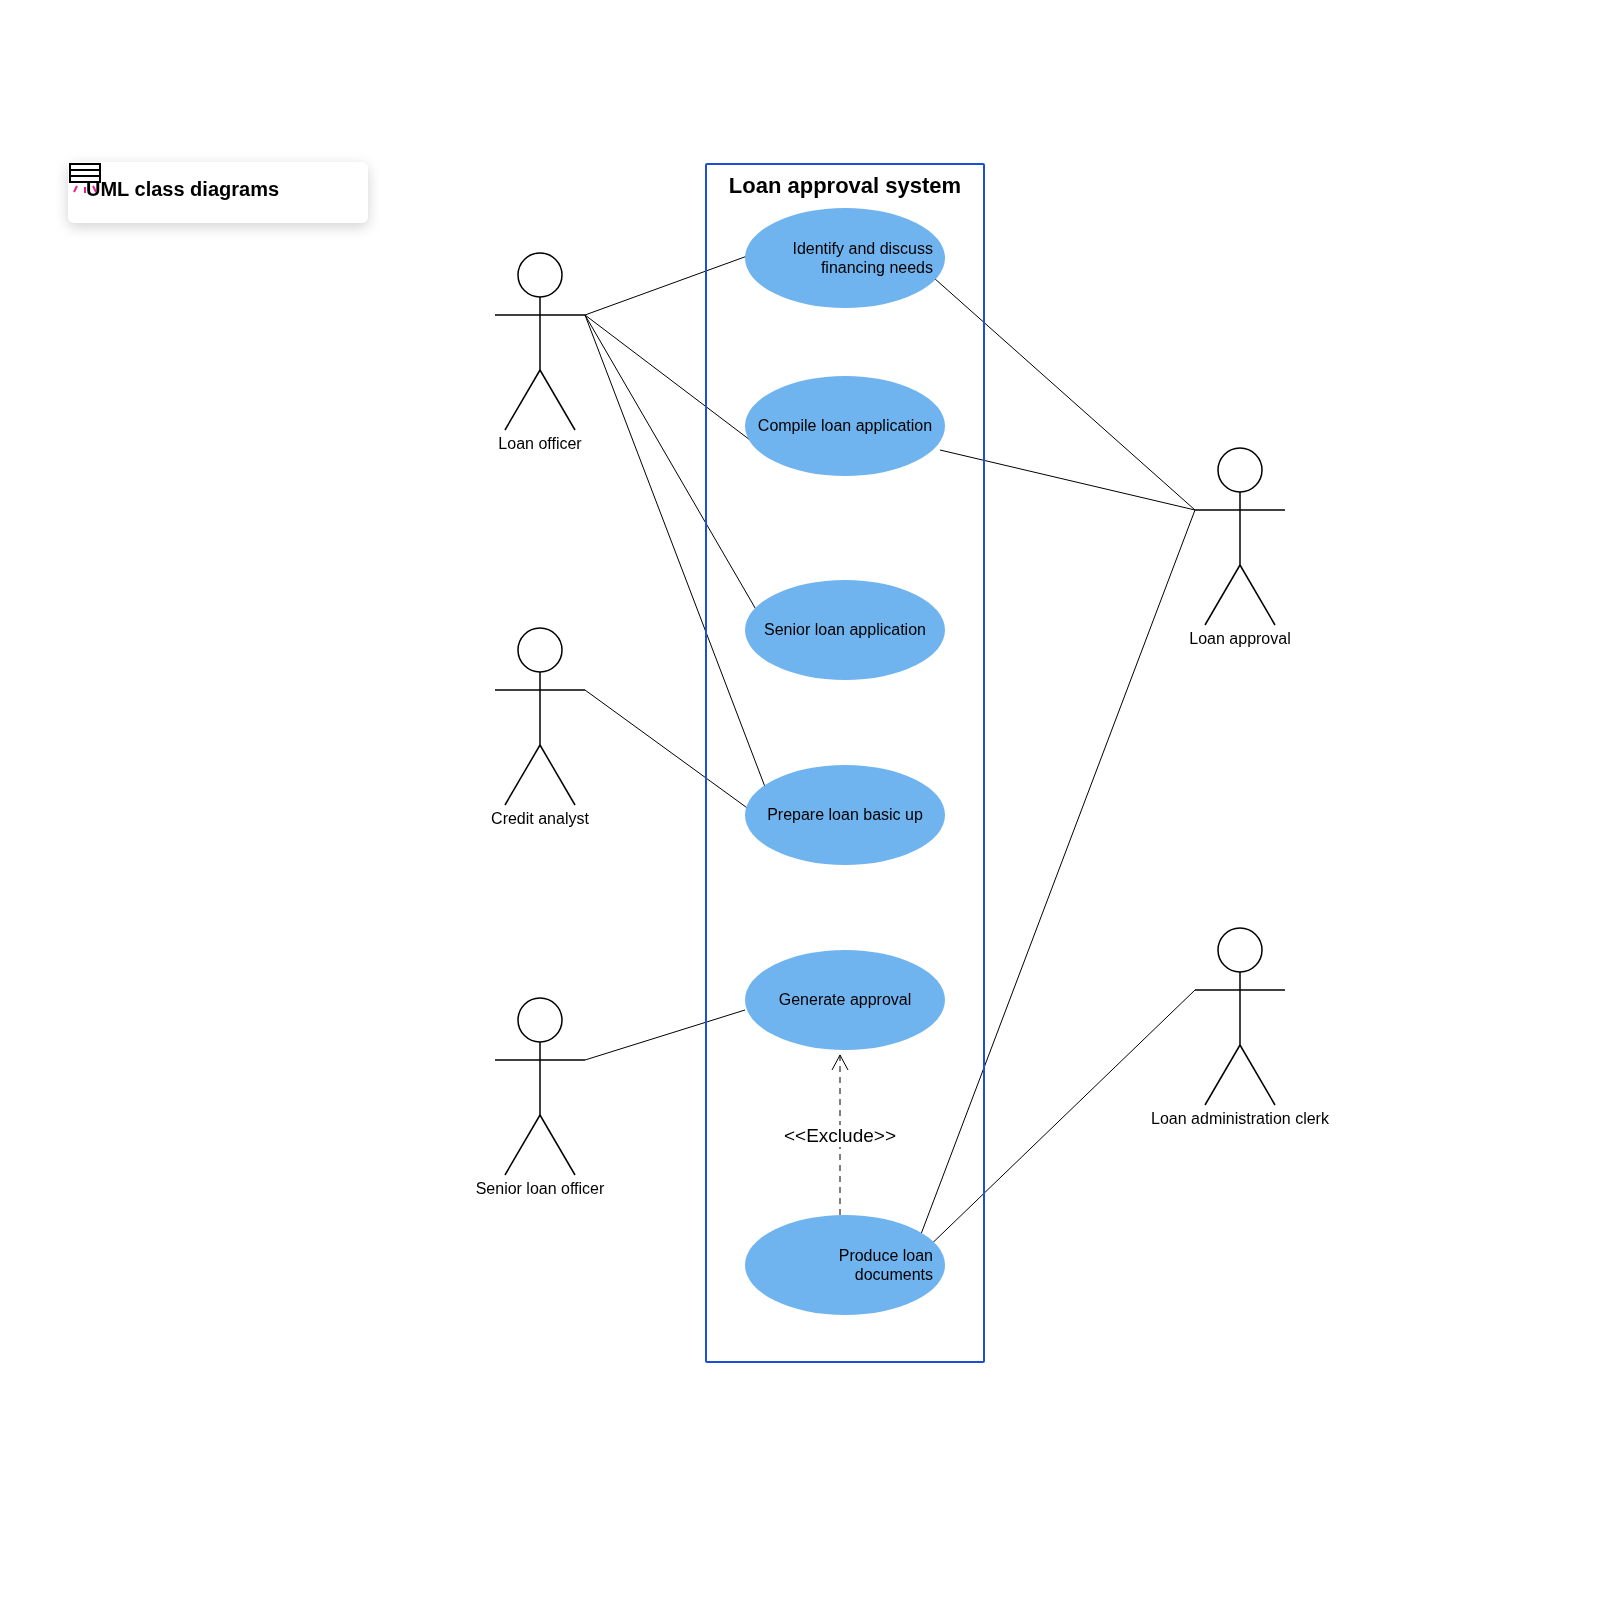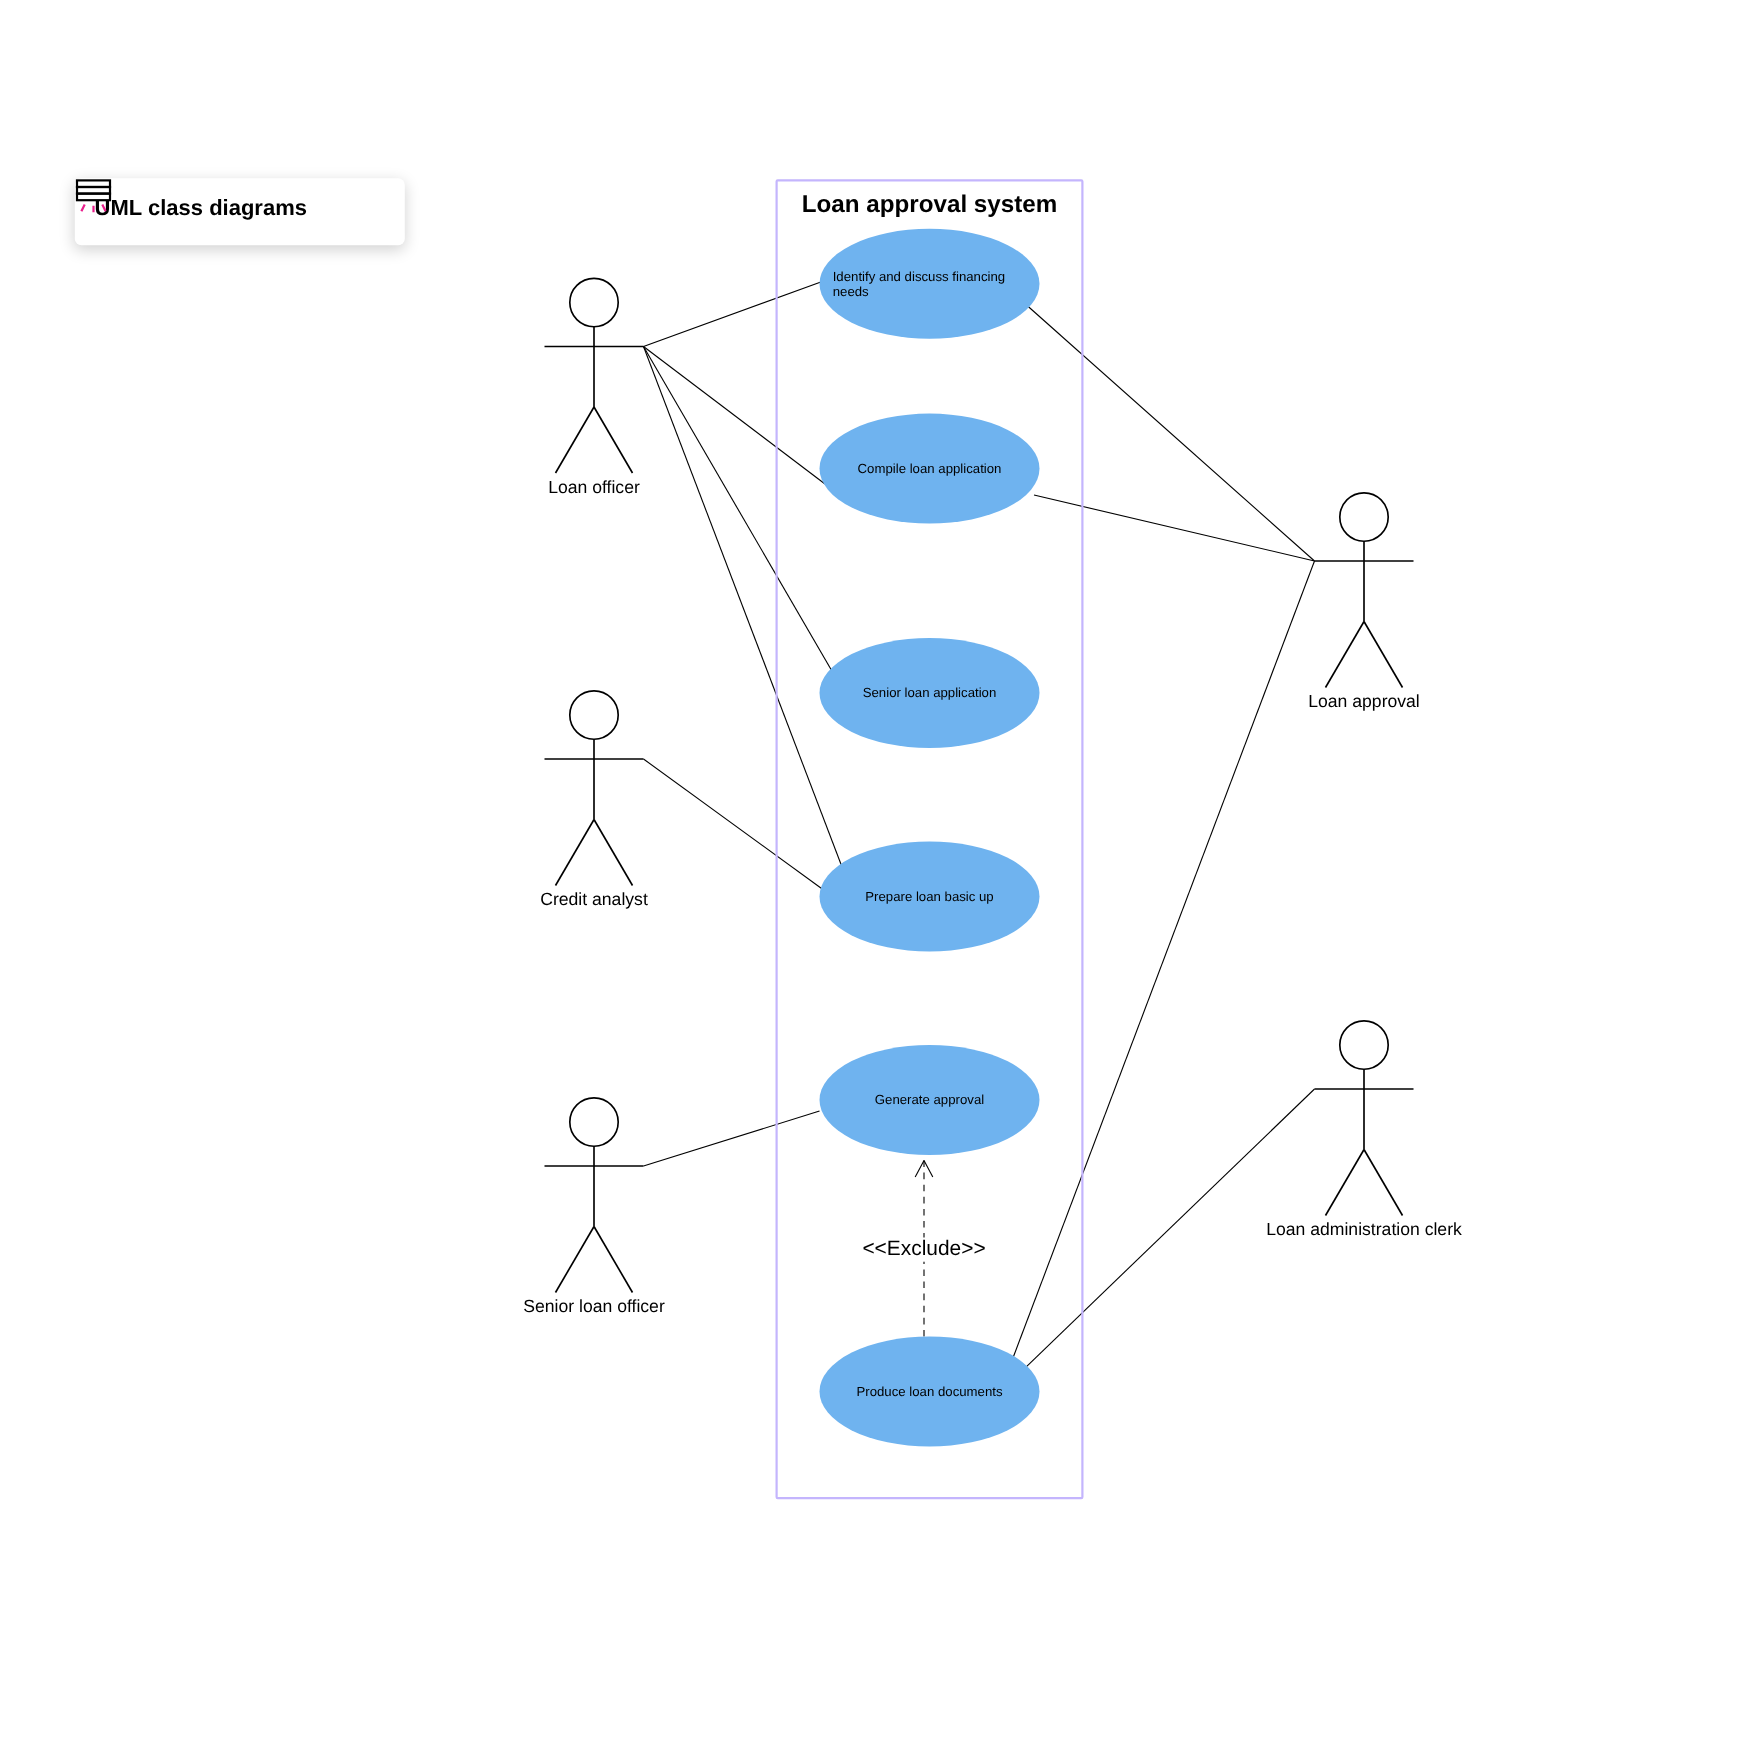--- a/index.html
+++ b/index.html
@@ -29,41 +29,41 @@
     font-weight: 700;
     font-size: 20px;
     margin: 0 0 4px 0;
   }
   .callout-body {
     font-size: 16px;
     line-height: 1.3;
   }
   .system-frame {
     position: absolute;
-    border: 2px solid #c4b5fd;
+    border: 2px solid #1d4ed8;
     border-radius: 2px;
     box-sizing: border-box;
   }
   .system-title {
     position: absolute;
     font-weight: 700;
     font-size: 22px;
     text-align: center;
     width: 100%;
     top: 8px;
   }
   .usecase {
     position: absolute;
     background: #6fb3ef;
     border-radius: 50%;
     display: flex;
     align-items: center;
     justify-content: center;
-    text-align: left;
-    font-size: 12px;
+    text-align: right;
+    font-size: 16px;
     line-height: 1.2;
     padding: 0 12px;
     box-sizing: border-box;
   }
   .actor-label {
     position: absolute;
     font-size: 16px;
     text-align: center;
     transform: translateX(-50%);
   }

